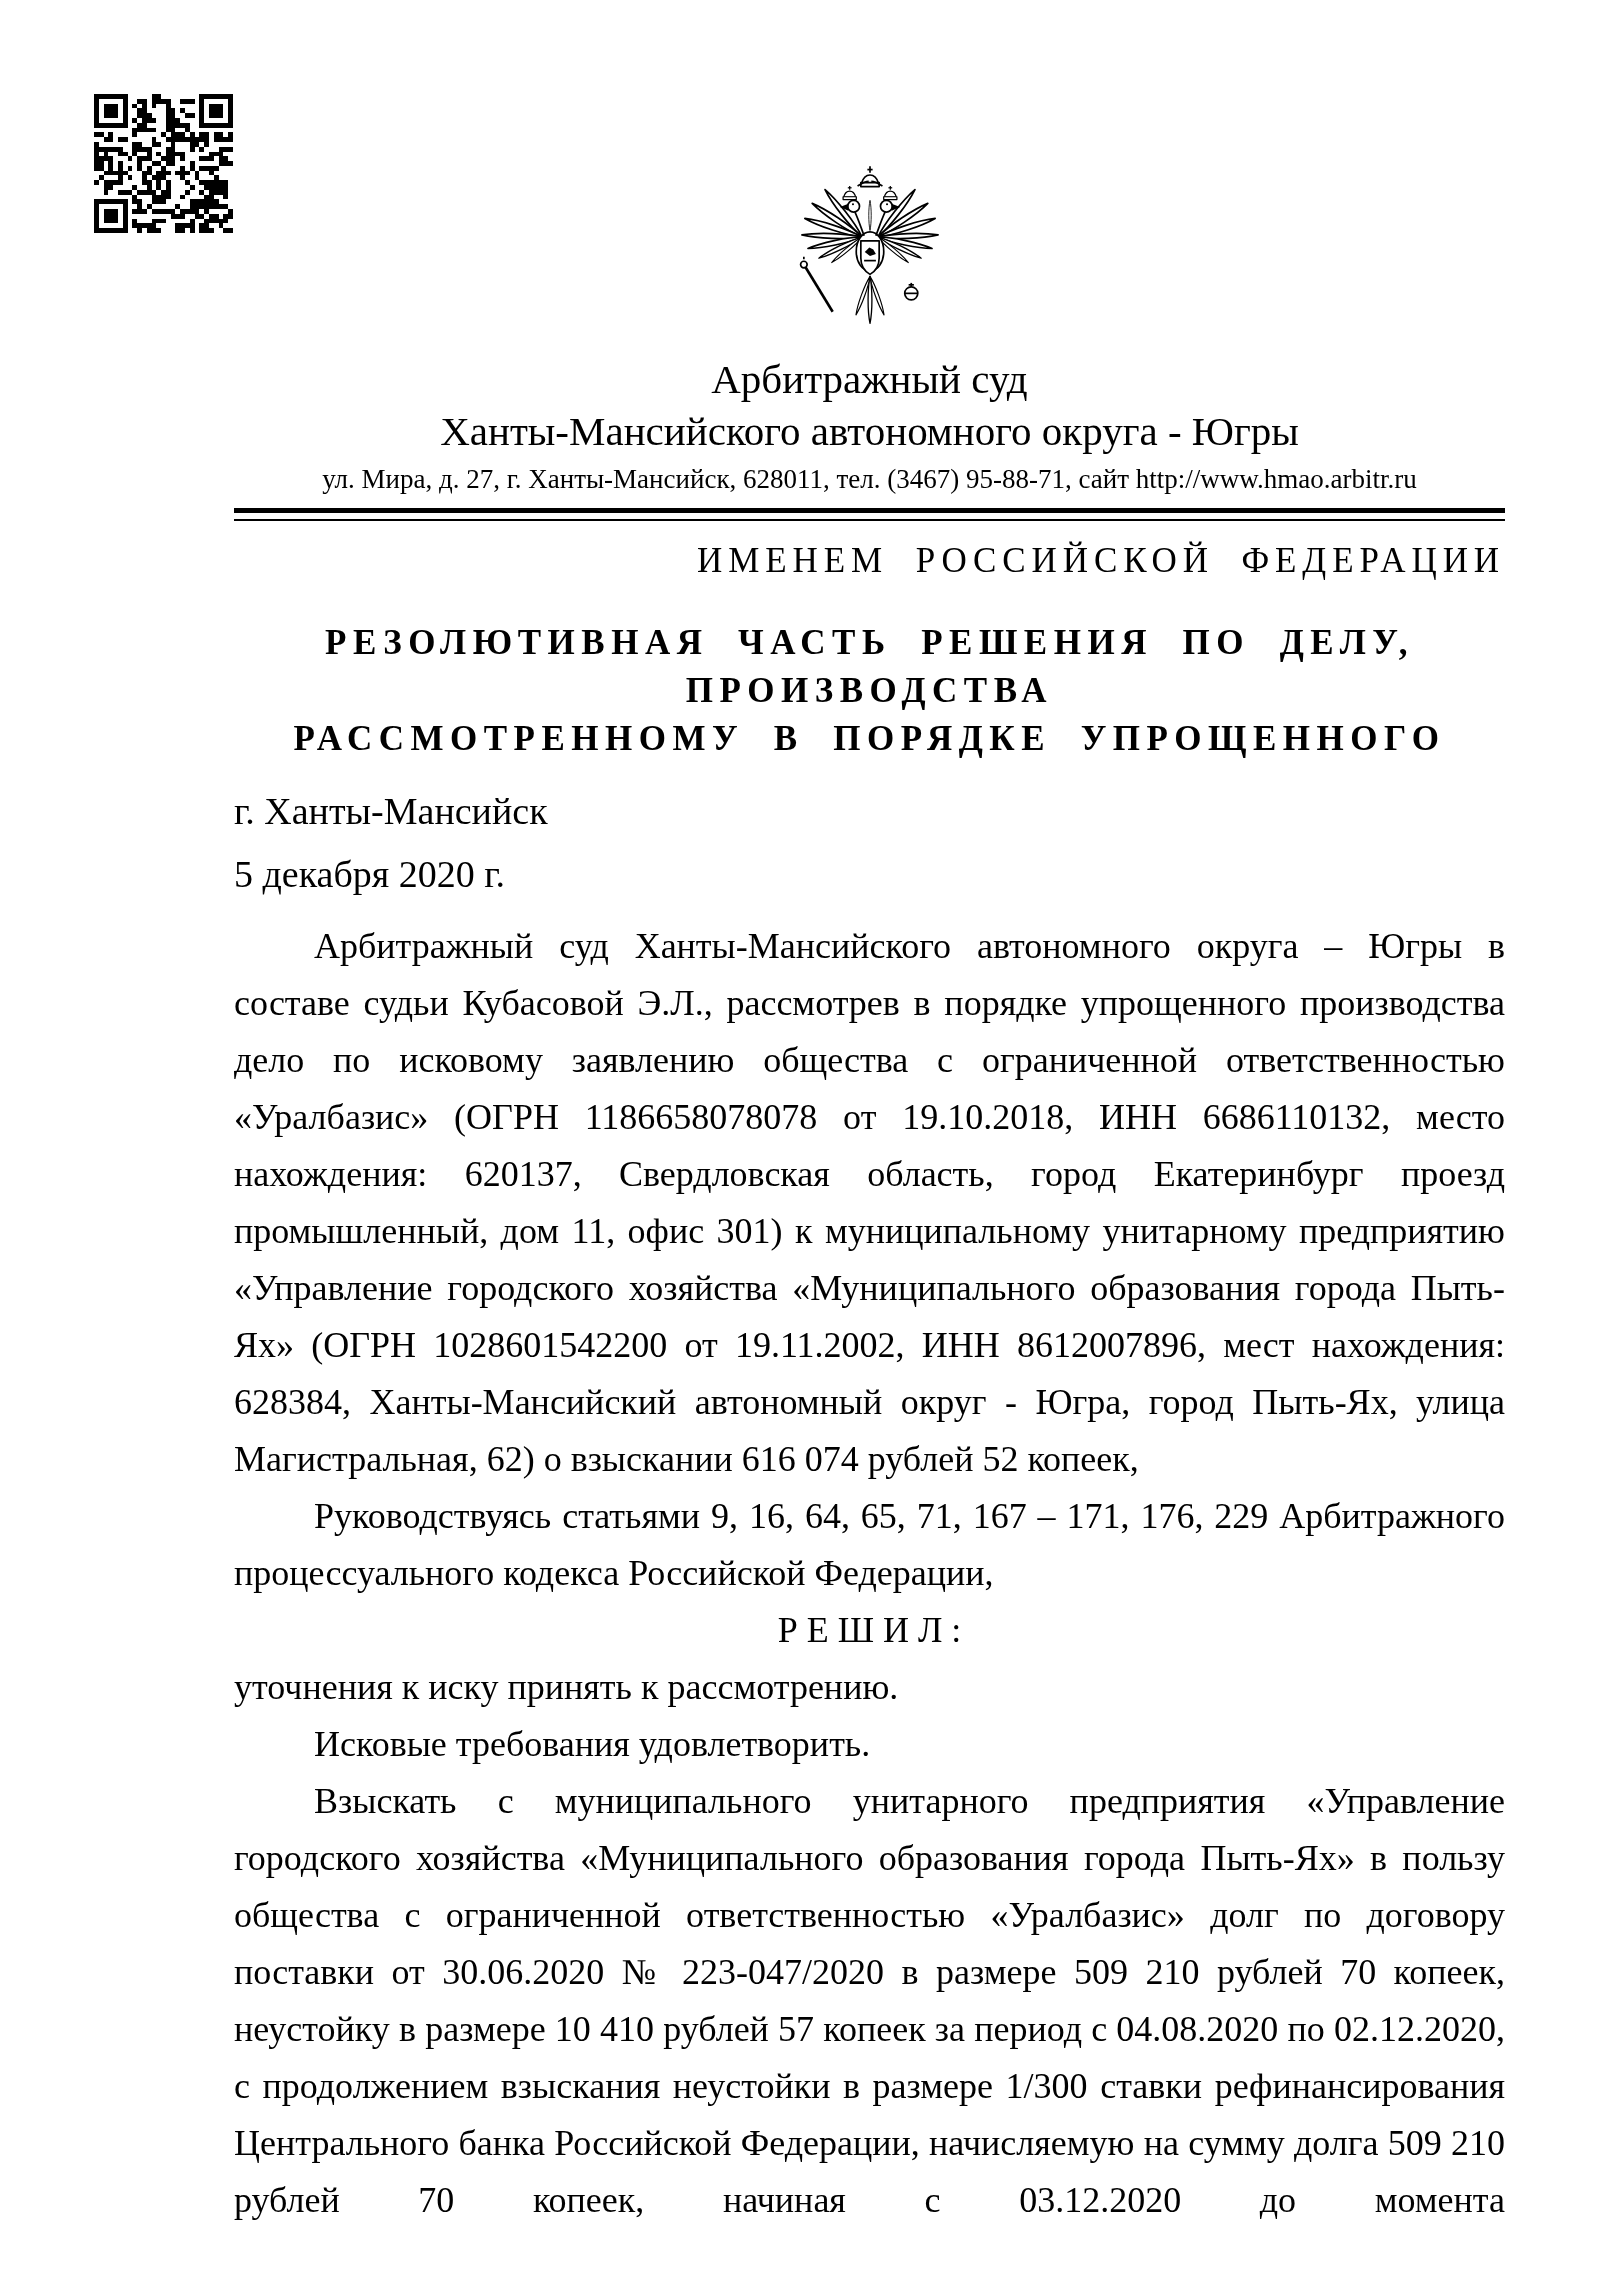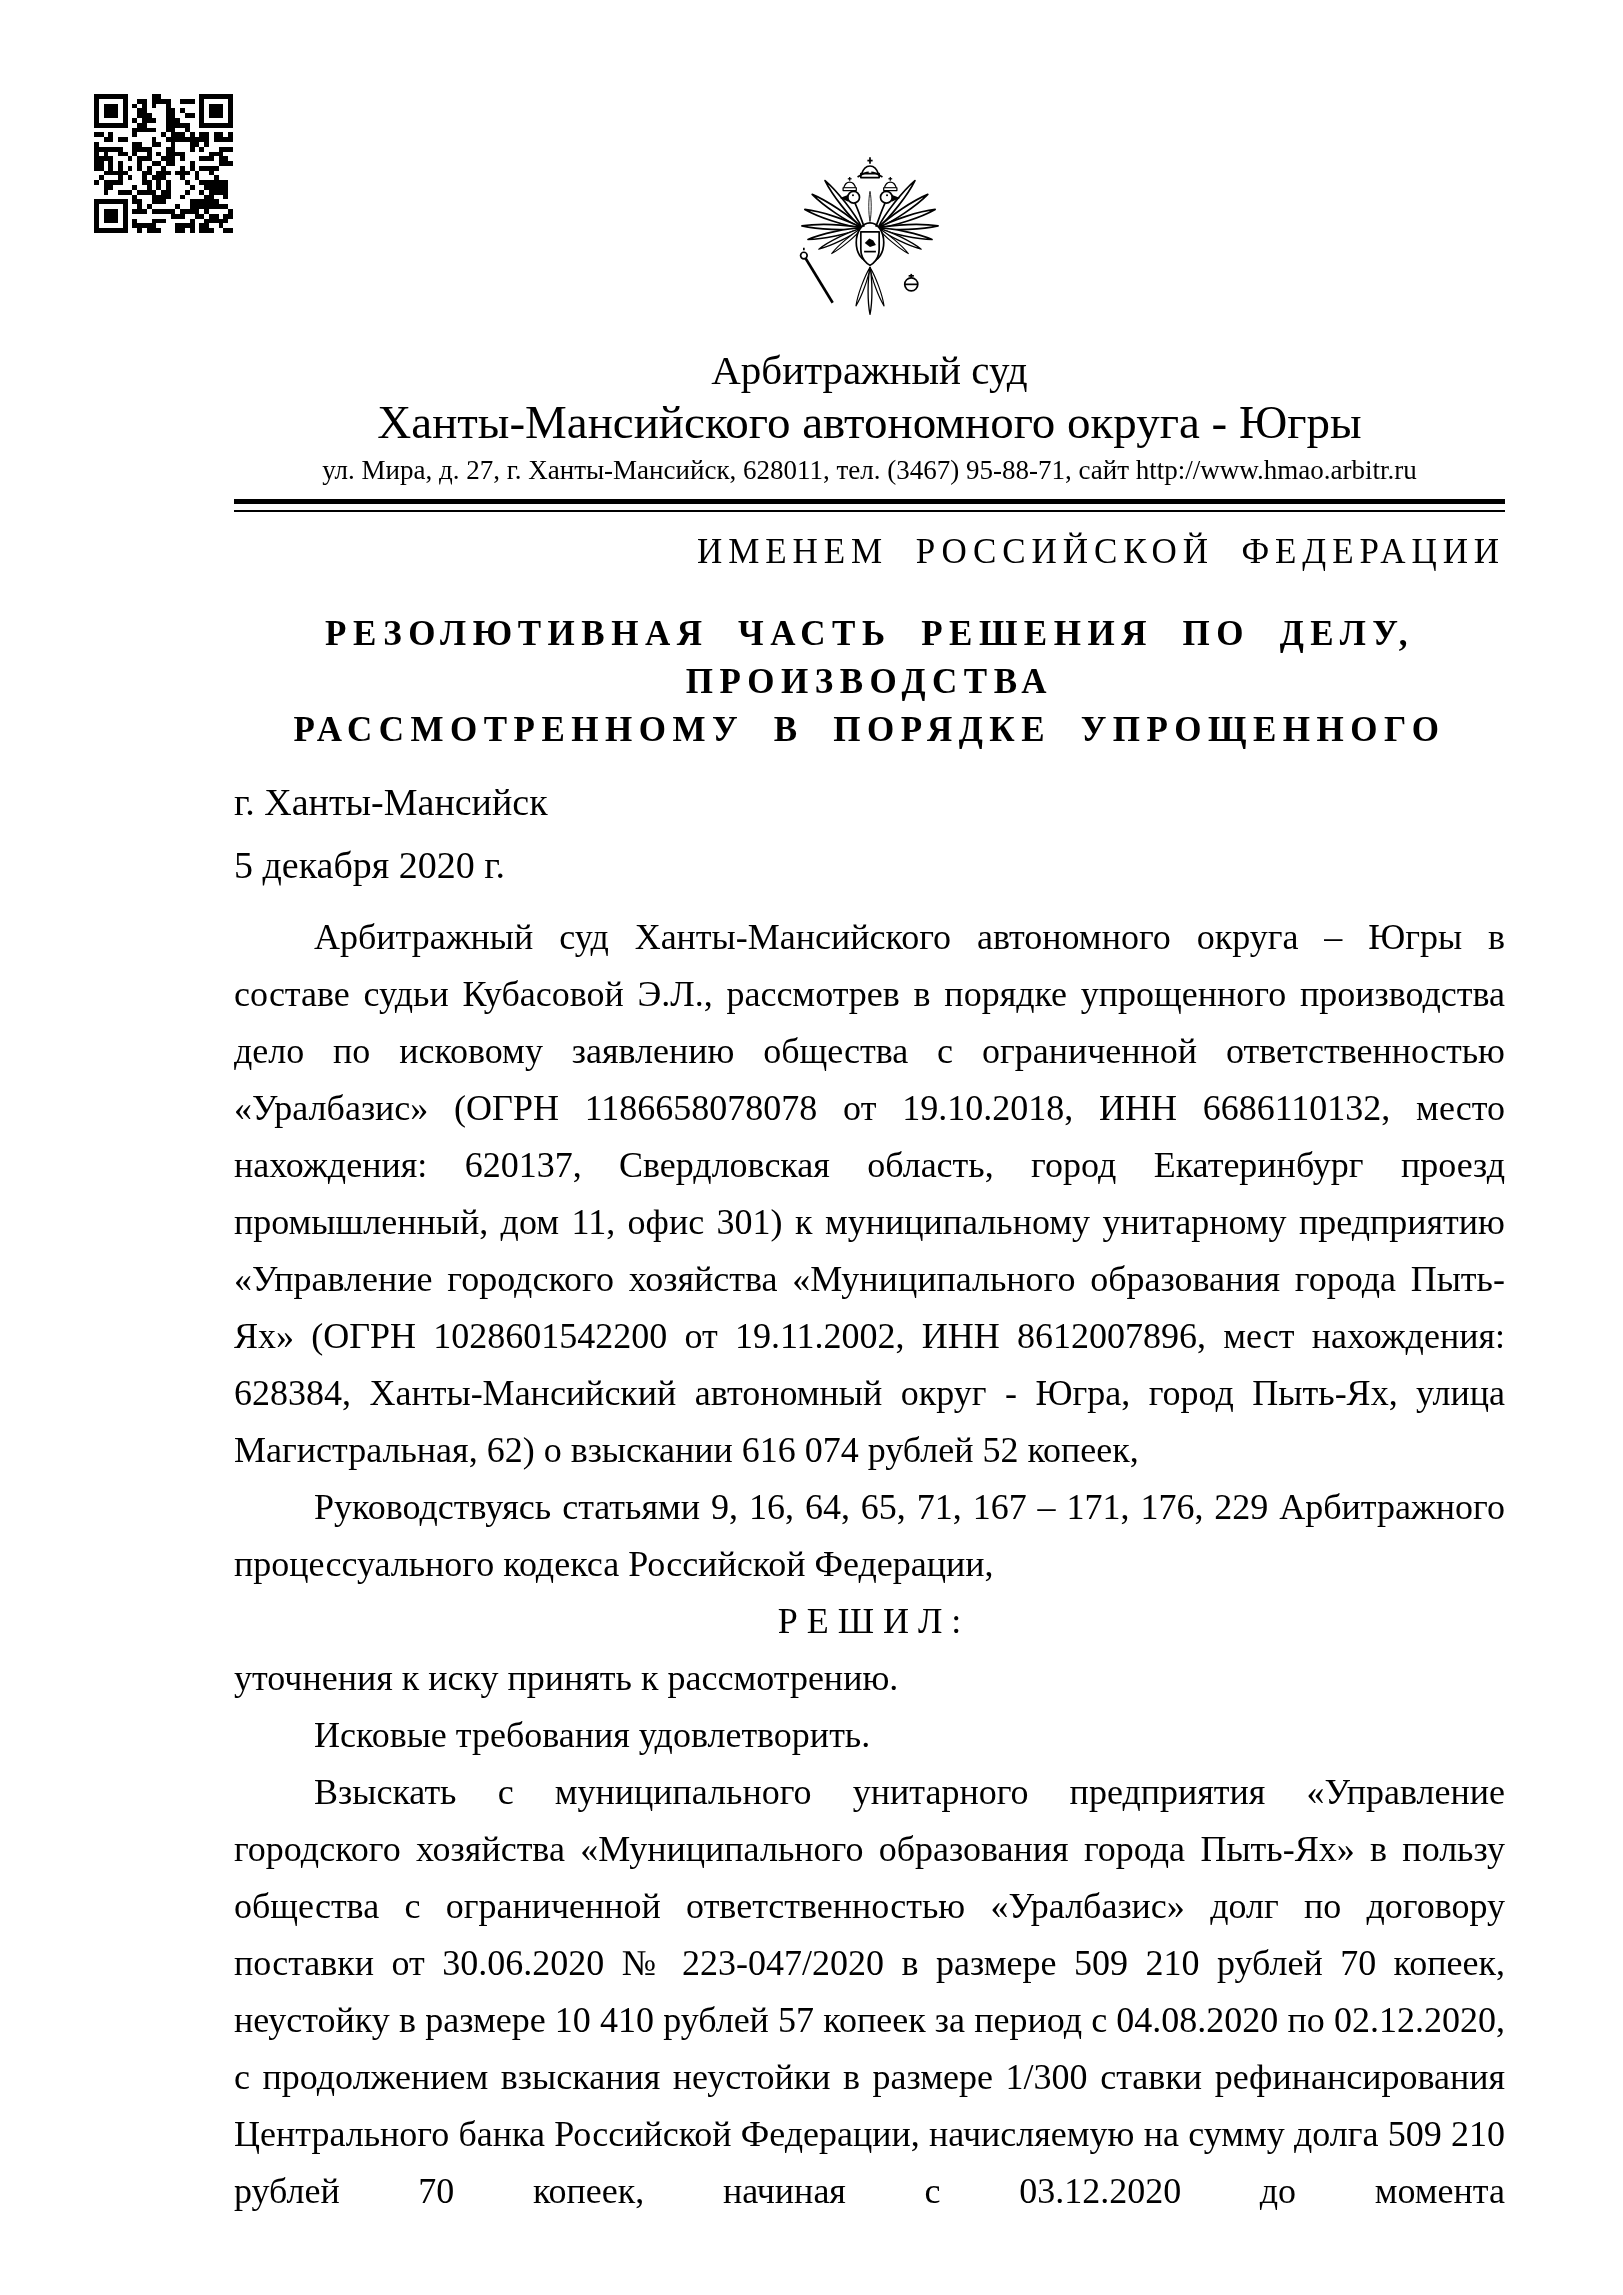--- a/index.html
+++ b/index.html
@@ -12,27 +12,27 @@
     font-family:"Liberation Serif","DejaVu Serif",serif;
     overflow:hidden;
   }
   
   .qr {
     position:absolute; left:94px; top:94px;
     width:139px; height:139px;
   }
   
   .content {
-    position:absolute; left:234px; top:0;
+    position:absolute; left:234px; top:9px;
     width:1271px;
   }
   .emblem { display:block; margin:156px auto 0 auto; width:152px; height:167px; }
 
   .court-line1 { margin-top:22px; text-align:center; font-size:41px; line-height:51px; }
-  .court-line2 { text-align:center; font-size:47px; line-height:52px; }
+  .court-line2 { text-align:center; font-size:41px; line-height:52px; }
   .address     { text-align:center; font-size:27px; line-height:35px; margin-top:5.2px; white-space:nowrap; }
 
   .rule {
     margin-top:10.5px;
     height:5.9px;
     border-top:5.9px solid #000;
     border-bottom:2.6px solid #000;
   }
 
   .in-name {

